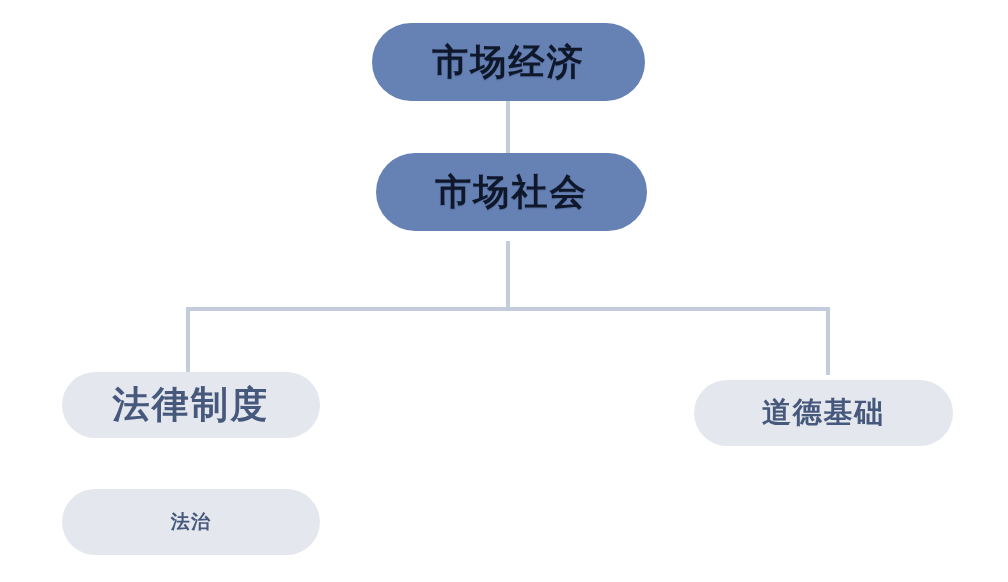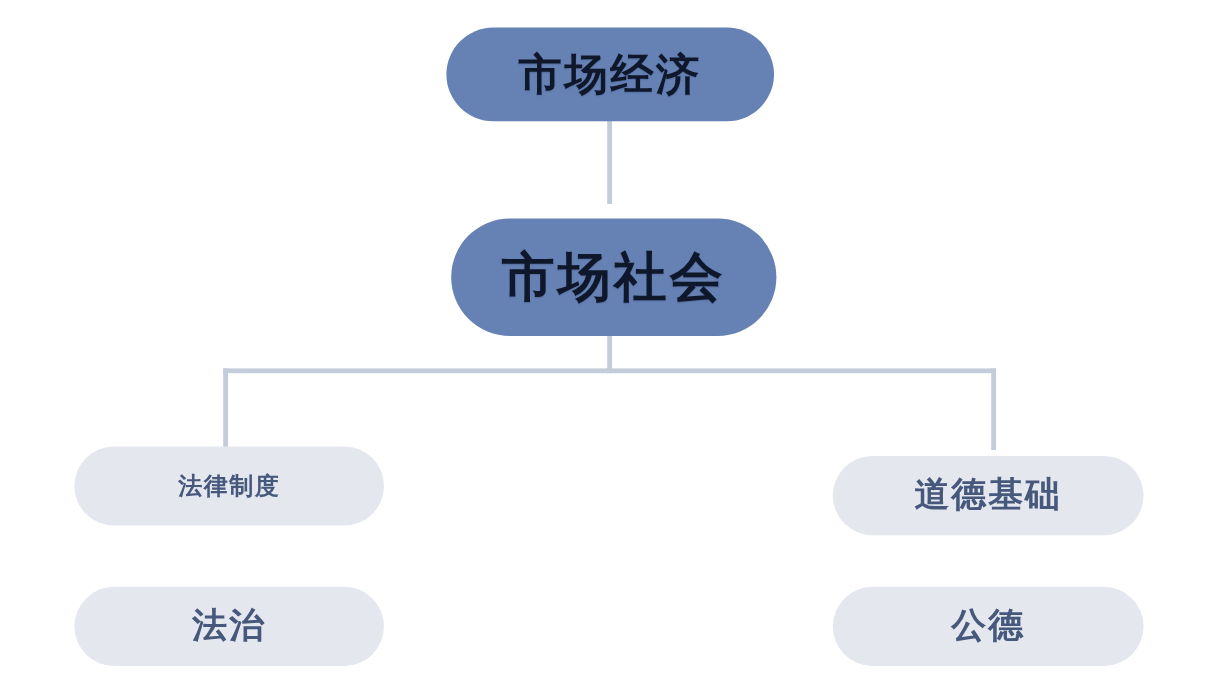--- a/index.html
+++ b/index.html
@@ -42,48 +42,48 @@
   #node-market-economy {
     left: 372px;
     top: 23px;
     width: 273px;
     height: 78px;
     font-size: 36px;
   }
   
   #node-market-society {
     left: 376px;
-    top: 182px;
+    top: 153px;
     width: 271px;
-    height: 98px;
-    font-size: 44px;
+    height: 78px;
+    font-size: 36px;
   }
   
   #node-legal-system {
     left: 62px;
     top: 372px;
     width: 258px;
     height: 66px;
-    font-size: 20px;
+    font-size: 37px;
   }
   
   #node-moral-foundation {
     left: 694px;
     top: 380px;
     width: 259px;
     height: 66px;
     font-size: 29px;
   }
   
   #node-rule-of-law {
     left: 62px;
     top: 489px;
     width: 258px;
     height: 66px;
-    font-size: 29px;
+    font-size: 19px;
     align-items: center;
   }
   
   #node-public-morality {
     left: 694px;
     top: 489px;
     width: 259px;
     height: 66px;
     font-size: 29px;
   }
@@ -150,17 +150,14 @@
   </div>
 
   <div class="node node-secondary" id="node-moral-foundation">
     <span>道德基础</span>
   </div>
 
   <div class="node node-secondary" id="node-rule-of-law">
     <span>法治</span>
   </div>
 
-  <div class="node node-secondary" id="node-public-morality">
-    <span>公德</span>
-  </div>
 
 </div>
 
 </body></html>

